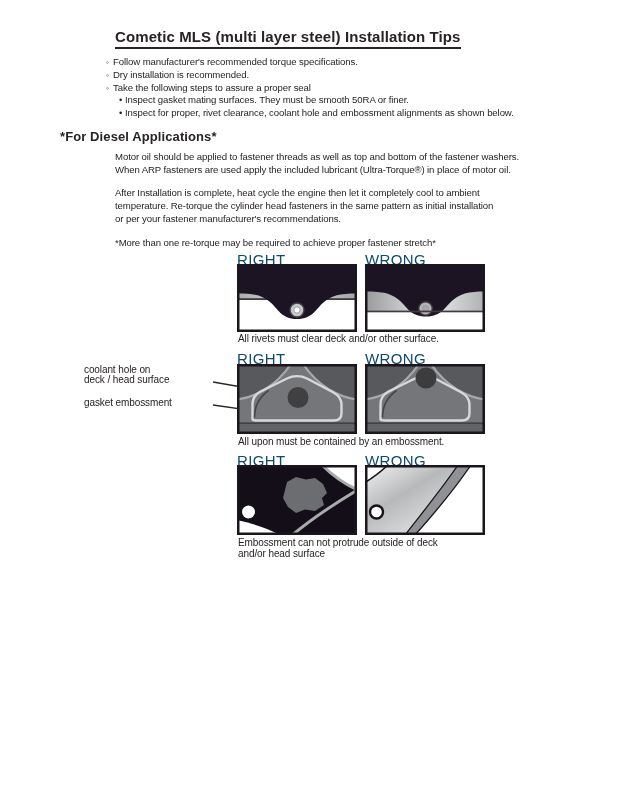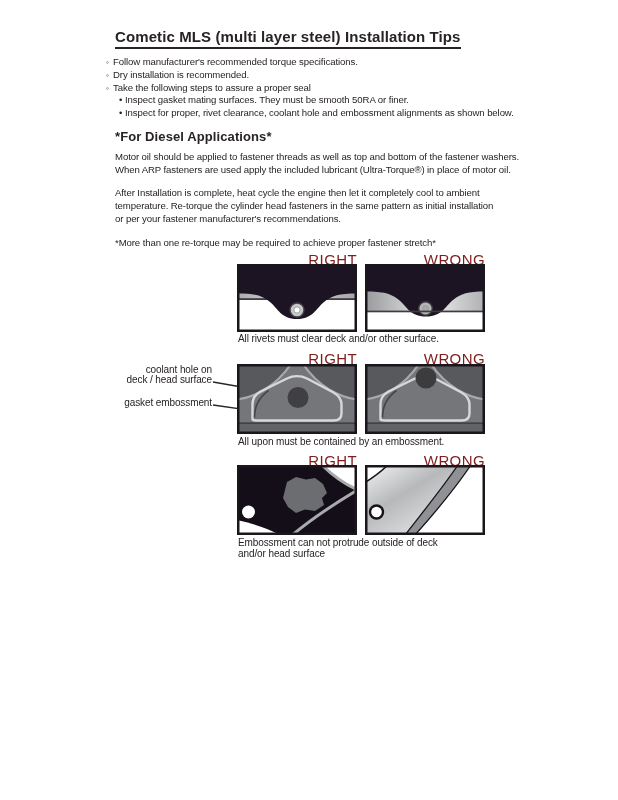--- a/index.html
+++ b/index.html
@@ -11,32 +11,32 @@
   .page { color:#282325; }
   h1.title {
     display:inline-block; margin:28px 0 0 115px; font-size:15px; font-weight:bold;
     border-bottom:2.5px solid #282325; padding-bottom:2px; letter-spacing:0.1px;
   }
   ul.tips { list-style:none; margin:7px 0 0 106px; padding:0; font-size:9.6px; letter-spacing:-0.1px; }
   ul.tips li { display:flex; line-height:12.8px; }
   ul.tips li .mk { width:7px; flex:0 0 7px; font-size:8.5px; }
   ul.tips li.sub { margin-left:13px; }
   ul.tips li.sub .mk { width:6px; flex:0 0 6px; font-size:9.5px; }
-  h2.diesel { margin:9px 0 0 115px; font-size:13px; font-weight:bold; letter-spacing:0.1px; }
+  h2.diesel { margin:9px 0 0 60px; font-size:13px; font-weight:bold; letter-spacing:0.1px; }
   p.body {
     margin:6px 0 0 115px; width:480px; font-size:9.6px; line-height:13px;
     letter-spacing:-0.1px; white-space:pre-line;
   }
   p.body.second { margin-top:10px; }
   p.body.note { margin-top:11px; }
   .diagrams { position:relative; height:313px; margin-top:2px; }
-  .dhdr { position:absolute; width:120px; text-align:right; font-size:15px; letter-spacing:0.4px; color:#7f1d1d; }
+  .dhdr { position:absolute; width:120px; text-align:left; font-size:15px; letter-spacing:0.4px; color:#0c4a6e; }
   svg.dbox { position:absolute; display:block; }
   .dcap { position:absolute; font-size:10px; letter-spacing:-0.1px; line-height:11.5px; color:#282325; }
-  .dlabel { position:absolute; left:84px; width:128px; text-align:right; font-size:10px; line-height:10.5px; letter-spacing:-0.1px; }
+  .dlabel { position:absolute; left:84px; width:128px; font-size:10px; line-height:10.5px; letter-spacing:-0.1px; }
   svg.leader { position:absolute; }
   .fineprint { margin:30px 0 0 107px; width:475px; }
   .fineprint .fp-head { font-size:6.2px; font-weight:bold; margin-bottom:7px; }
   .fineprint p { margin:0 0 7px 0; font-size:6px; line-height:7.5px; letter-spacing:-0.05px; white-space:pre-line; }
   .docnum { position:absolute; left:388px; top:759px; font-size:13px; letter-spacing:0.3px; }
 </style>
 </head>
 <body>
 
 <div class="page">

